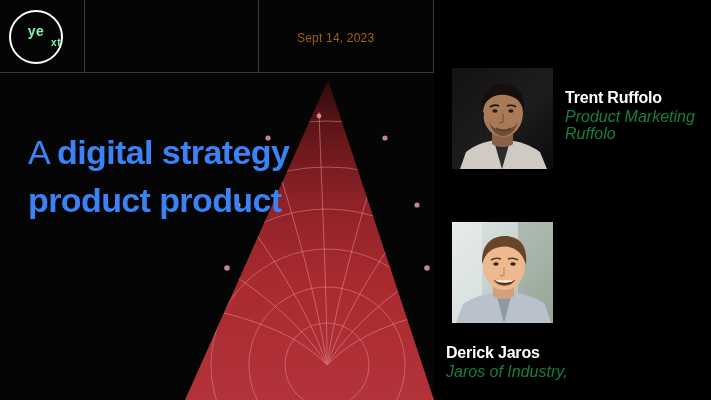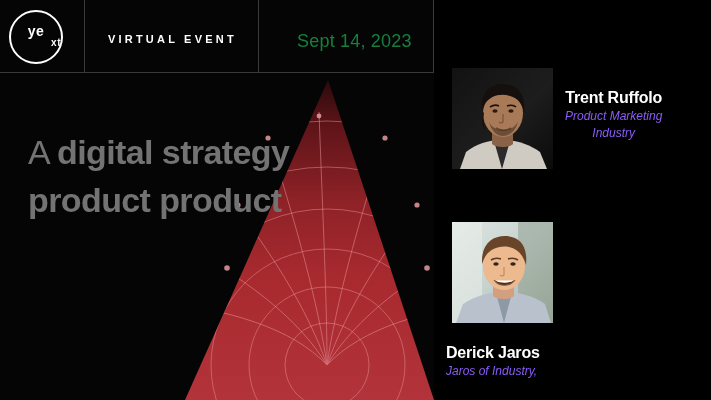--- a/index.html
+++ b/index.html
@@ -55,52 +55,52 @@
   #logo-circle {
     width:54px; height:54px;
     border:2px solid #ffffff;
     border-radius:50%;
     position:relative;
   }
   .logo-line {
     position:absolute;
     left:0; right:0;
     text-align:center;
-    color:#ffffff;
+    color:#86efac;
     font-weight:700;
     letter-spacing:0.5px;
     line-height:1;
   }
   #logo-top { top:12px; font-size:14px; }
   #logo-bot { top:26px; font-size:10px;text-align:right; }
 
   #kicker {
     position:absolute;
     left:108px; top:33px;
     color:#ffffff;
     font-size:11px;
     font-weight:700;
     letter-spacing:3.2px;
   }
   #event-date {
     position:absolute;
     left:297px; top:31px;
-    color:#15803d;
-    font-size:18px;
+    color:#a16207;
+    font-size:12px;
     font-weight:400;
     letter-spacing:0.2px;
   }
 
   
   #headline {
     position:absolute;
     left:28px; top:128px;
     width:400px;
     z-index:4;
-    color:#737373;
+    color:#3b82f6;
     font-size:34px;
     line-height:48px;
     letter-spacing:-0.6px;
     font-weight:300;
     white-space:nowrap;
   }
   #headline .b { font-weight:700; }
   #headline .ln { display:block; height:48px; }
 
   
@@ -110,21 +110,21 @@
     width:277px; height:400px;
     z-index:6;
     background:#000;
   }
   .speaker {
     position:absolute;
     left:0; width:277px;
     display:flex;
     align-items:flex-start;
   }
-  #speaker-0 { top:68px;text-align:center; }
+  #speaker-0 { top:68px; }
   #speaker-1 { top:222px;flex-direction:column; }
 
   .photo {
     width:101px; height:101px;
     margin-left:18px;
     flex:0 0 101px;
     position:relative;
     overflow:hidden;
   }
   .photo svg { display:block; }
@@ -135,22 +135,22 @@
   }
   .sp-name {
     color:#ffffff;
     font-size:16px;
     font-weight:700;
     letter-spacing:-0.2px;
     line-height:19px;
     white-space:nowrap;
   }
   .sp-title {
-    color:#8b5cf6;
-    font-size:12px;
+    color:#15803d;
+    font-size:16px;
     font-style:italic;
     font-weight:400;
     line-height:15px;
     margin-top:2px;
     white-space:nowrap;
   }
 </style>
 </head>
 <body>
 
@@ -213,21 +213,20 @@
     <div class="vline" id="vline-3"></div>
     <div class="hline"></div>
 
     <div id="logo-wrap">
       <div id="logo-circle">
         <div class="logo-line" id="logo-top">ye</div>
         <div class="logo-line" id="logo-bot">xt</div>
       </div>
     </div>
 
-    <div id="kicker">VIRTUAL EVENT</div>
 
     <div id="event-date">Sept 14, 2023</div>
   </div>
 
   <div id="headline">
       <span class="ln"><span>A </span><span class="b">digital strategy</span></span>
       <span class="ln"><span class="b">product product</span></span>
     </div>
 
   <div id="speakers">
@@ -266,21 +265,21 @@
             <path d="M51,46 L51,54 C50,55 48,55 47,54" stroke="#7e5739" stroke-width="1.3" fill="none"></path>
             <path d="M44,60 C48,63 55,63 59,60" stroke="#6d4530" stroke-width="1.6" fill="none"></path>
 
             <path d="M37,53 C40,65 62,65 66,53 C64,64 56,68 51,68 C46,68 39,64 37,53 Z" fill="#3b2a1e" opacity="0.55"></path>
           </g>
         </svg>
       </div>
       <div class="sp-text">
         <div class="sp-name">Trent Ruffolo</div>
         <div class="sp-title">Product Marketing</div>
-        <div class="sp-title">Industry</div>
+        <div class="sp-title">Ruffolo</div>
       </div>
     </div>
 
     <div class="speaker" id="speaker-1">
       <div class="photo">
         <svg width="101" height="101" viewBox="0 0 101 101" xmlns="http://www.w3.org/2000/svg">
           <defs>
             <linearGradient id="bg1" x1="0" y1="0" x2="1" y2="1">
               <stop offset="0%" stop-color="#dfe6e4"></stop>
               <stop offset="50%" stop-color="#c6d2cd"></stop>

